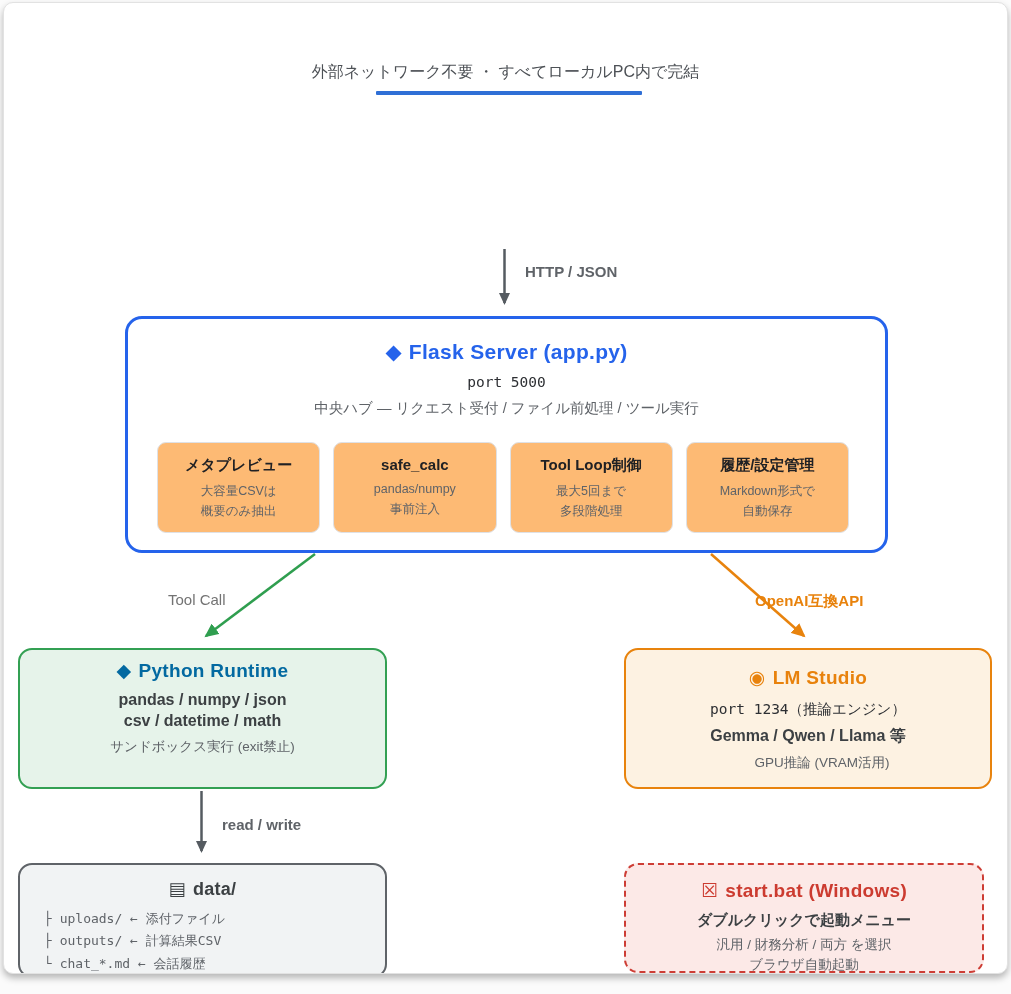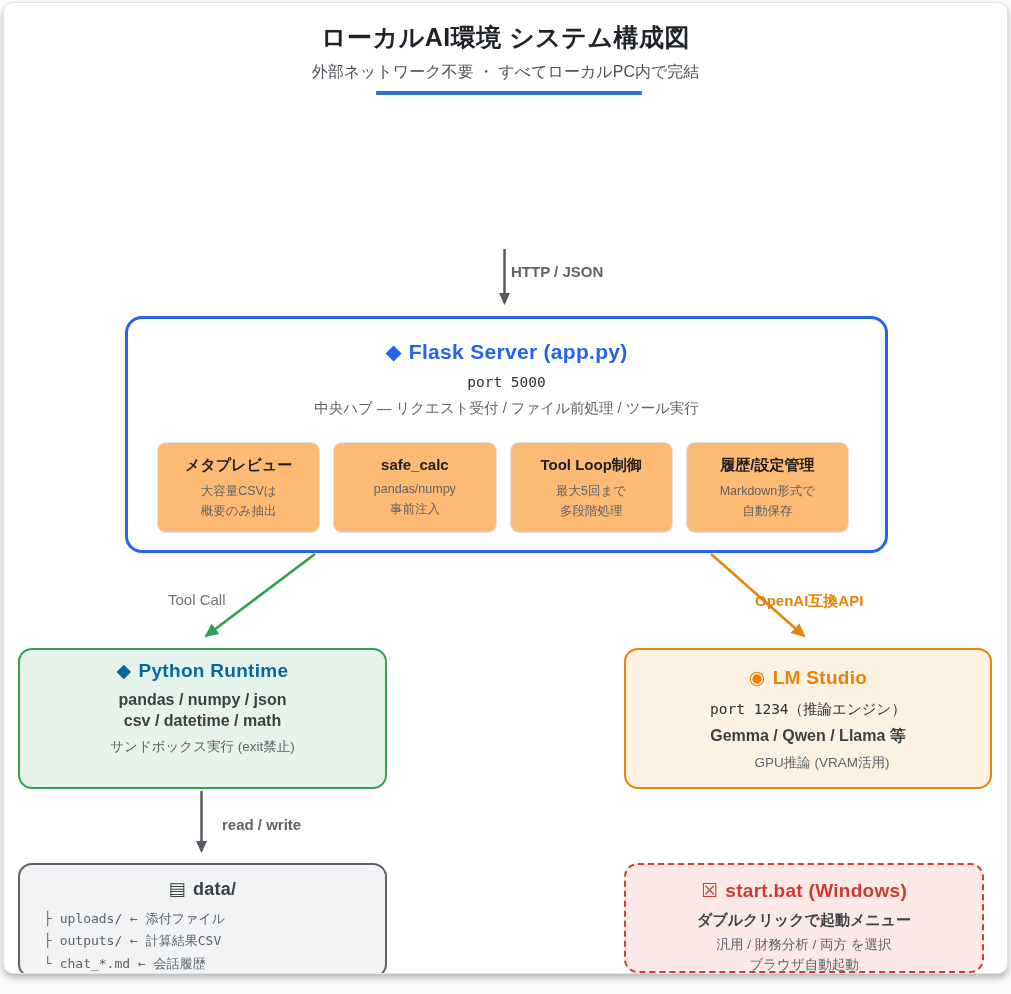--- a/index.html
+++ b/index.html
@@ -62,21 +62,20 @@
   .lbl-green{color:#737373;font-weight:normal;}
   .lbl-orange{color:#e8820c;font-weight:bold;}
 
   svg.wires{position:absolute;left:0;top:0;width:1011px;height:994px;pointer-events:none;}
 </style>
 </head>
 <body>
 
 <div class="card">
 
-  <div class="abs center page-title">ローカルAI環境 システム構成図</div>
   <div class="abs center page-subtitle">外部ネットワーク不要 ・ すべてローカルPC内で完結</div>
   <div class="abs subtitle-rule"></div>
 
   <svg class="wires">
     <defs>
       <marker id="ah-gray" markerWidth="13" markerHeight="11" refX="10" refY="5.5" orient="auto" markerUnits="userSpaceOnUse">
         <path d="M0,0 L12,5.5 L0,11 z" fill="#555b61"></path>
       </marker>
       <marker id="ah-green" markerWidth="15" markerHeight="13" refX="12" refY="6.5" orient="auto" markerUnits="userSpaceOnUse">
         <path d="M0,0 L14,6.5 L0,13 z" fill="#2f9e4f"></path>
@@ -84,21 +83,21 @@
       <marker id="ah-orange" markerWidth="15" markerHeight="13" refX="12" refY="6.5" orient="auto" markerUnits="userSpaceOnUse">
         <path d="M0,0 L14,6.5 L0,13 z" fill="#e8830d"></path>
       </marker>
     </defs>
     <line x1="500.5" y1="246" x2="500.5" y2="300" stroke="#555b61" stroke-width="2.5" marker-end="url(#ah-gray)"></line>
     <line x1="311" y1="551" x2="202" y2="633" stroke="#2f9e4f" stroke-width="2.5" marker-end="url(#ah-green)"></line>
     <line x1="707" y1="551" x2="800" y2="633" stroke="#e8830d" stroke-width="2.5" marker-end="url(#ah-orange)"></line>
     <line x1="197.5" y1="788" x2="197.5" y2="848" stroke="#555b61" stroke-width="2.5" marker-end="url(#ah-gray)"></line>
   </svg>
 
-  <div class="edge-label lbl-gray" style="left:507px;top:260px;">HTTP / JSON</div>
+  <div class="edge-label lbl-gray" style="left:521px;top:260px;">HTTP / JSON</div>
   <div class="edge-label lbl-green" style="left:164px;top:588px;">Tool Call</div>
   <div class="edge-label lbl-orange" style="left:751px;top:589px;">OpenAI互換API</div>
   <div class="edge-label lbl-gray" style="left:218px;top:813px;">read / write</div>
 
 
   <div class="node flask-box center">
     <div class="node-title">
       <span class="ic">◆</span><span>Flask Server (app.py)</span>
     </div>
     <div class="code mono">port 5000</div>

